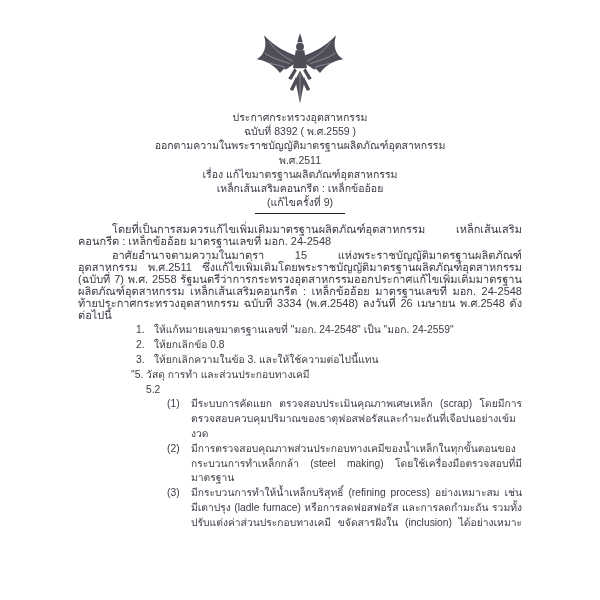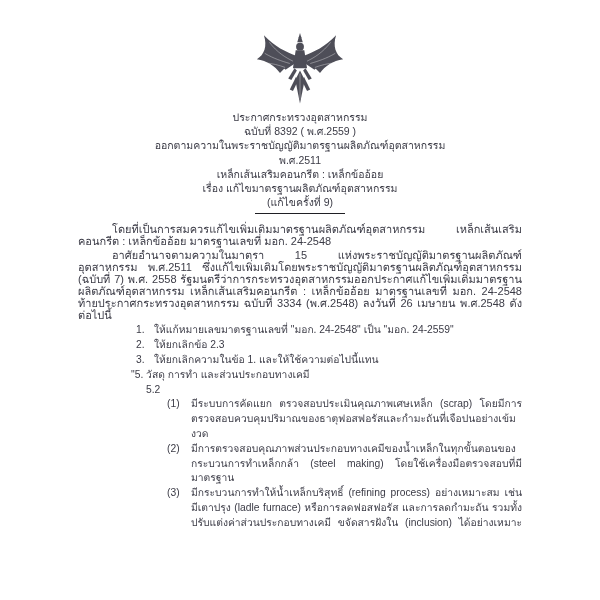--- a/index.html
+++ b/index.html
@@ -58,41 +58,41 @@
         <path d="M84 46 C92 43 100 41 110 40"></path>
         <path d="M65 54 L65 86"></path>
       </g>
     </svg>
 
     <div class="title-block">
       <div class="title-line">ประกาศกระทรวงอุตสาหกรรม</div>
       <div class="title-line">ฉบับที่  8392  ( พ.ศ.2559 )</div>
       <div class="title-line">ออกตามความในพระราชบัญญัติมาตรฐานผลิตภัณฑ์อุตสาหกรรม</div>
       <div class="title-line">พ.ศ.2511</div>
+      <div class="title-line">เรื่อง แก้ไขมาตรฐานผลิตภัณฑ์อุตสาหกรรม</div>
       <div class="title-line">เหล็กเส้นเสริมคอนกรีต : เหล็กข้ออ้อย</div>
-      <div class="title-line">เรื่อง แก้ไขมาตรฐานผลิตภัณฑ์อุตสาหกรรม</div>
       <div class="title-line">(แก้ไขครั้งที่ 9)</div>
     </div>
 
     <div class="rule"></div>
 
     <p class="para">โดยที่เป็นการสมควรแก้ไขเพิ่มเติมมาตรฐานผลิตภัณฑ์อุตสาหกรรม เหล็กเส้นเสริมคอนกรีต : เหล็กข้ออ้อย มาตรฐานเลขที่ มอก. 24-2548</p>
     <p class="para">อาศัยอำนาจตามความในมาตรา 15 แห่งพระราชบัญญัติมาตรฐานผลิตภัณฑ์อุตสาหกรรม พ.ศ.2511 ซึ่งแก้ไขเพิ่มเติมโดยพระราชบัญญัติมาตรฐานผลิตภัณฑ์อุตสาหกรรม (ฉบับที่ 7) พ.ศ. 2558 รัฐมนตรีว่าการกระทรวงอุตสาหกรรมออกประกาศแก้ไขเพิ่มเติมมาตรฐานผลิตภัณฑ์อุตสาหกรรม เหล็กเส้นเสริมคอนกรีต : เหล็กข้ออ้อย มาตรฐานเลขที่ มอก. 24-2548 ท้ายประกาศกระทรวงอุตสาหกรรม ฉบับที่ 3334 (พ.ศ.2548) ลงวันที่ 26 เมษายน พ.ศ.2548 ดังต่อไปนี้</p>
 
     <div class="row ol-row">
       <span class="num">1.</span>
       <span class="txt">ให้แก้หมายเลขมาตรฐานเลขที่ "มอก. 24-2548" เป็น "มอก. 24-2559"</span>
     </div>
     <div class="row ol-row">
       <span class="num">2.</span>
-      <span class="txt">ให้ยกเลิกข้อ 2.3</span>
+      <span class="txt">ให้ยกเลิกข้อ 0.8</span>
     </div>
     <div class="row ol-row">
       <span class="num">3.</span>
-      <span class="txt">ให้ยกเลิกความในข้อ 1. และให้ใช้ความต่อไปนี้แทน</span>
+      <span class="txt">ให้ยกเลิกความในข้อ 3. และให้ใช้ความต่อไปนี้แทน</span>
     </div>
 
     <div class="c5-head">"5. วัสดุ การทำ และส่วนประกอบทางเคมี</div>
 
     <div class="row c5-row">
       <span class="num">5.2</span>
     </div>
 
     <div class="row sub-row">
       <span class="num">(1)</span>

